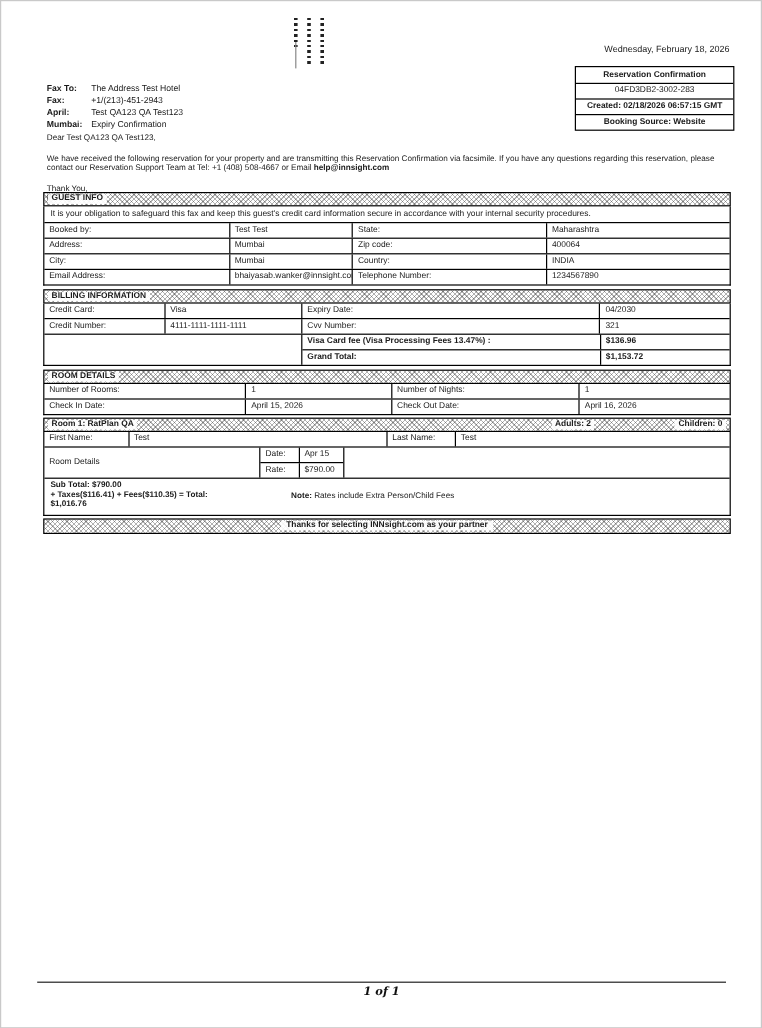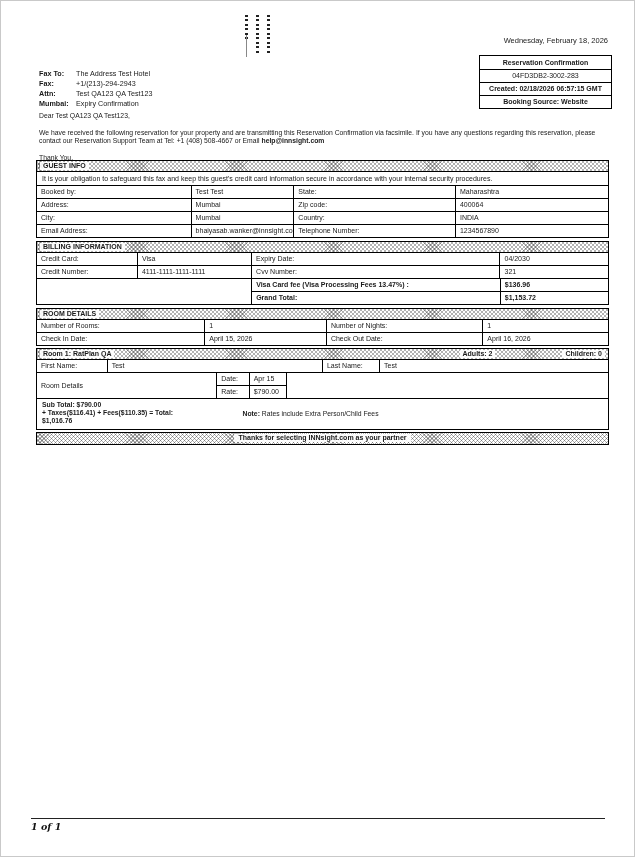--- a/index.html
+++ b/index.html
@@ -81,21 +81,21 @@
   .note-abs{position:absolute;left:36%;top:11px;}
   
   .banner{
     height:13px;border:1.5px solid #000;box-sizing:border-box;margin-top:2px;
     display:flex;align-items:center;justify-content:center;
   }
   .banner span{background:rgba(255,255,255,0.9);padding:0 4px;font-size:7px;font-weight:700;line-height:8px;}
   
   .page-footer{
     position:absolute;left:30px;right:29px;top:817px;border-top:1.8px solid #222;
-    text-align:left;padding-top:2px;
+    text-align:center;padding-top:2px;
     font-family:"DejaVu Serif","Liberation Serif",serif;
     font-size:9.5px;font-weight:700;font-style:italic;color:#111;
   }
 </style>
 </head>
 <body>
 
 <div class="page">
 
 
@@ -115,24 +115,24 @@
     <div class="resv-row b">Booking Source: Website</div>
   </div>
 
   <div class="fax-block">
     <div class="fax-line">
       <span class="fax-lbl">Fax To:</span>
       <span>The Address Test Hotel</span>
     </div>
     <div class="fax-line">
       <span class="fax-lbl">Fax:</span>
-      <span>+1/(213)-294-2943</span>
-    </div>
-    <div class="fax-line">
-      <span class="fax-lbl">Attn:</span>
+      <span>+1/(213)-451-2943</span>
+    </div>
+    <div class="fax-line">
+      <span class="fax-lbl">April:</span>
       <span>Test QA123 QA Test123</span>
     </div>
     <div class="fax-line">
       <span class="fax-lbl">Mumbai:</span>
       <span>Expiry Confirmation</span>
     </div>
   </div>
 
   <div class="letter">
     <div>Dear Test QA123 QA Test123,</div>

